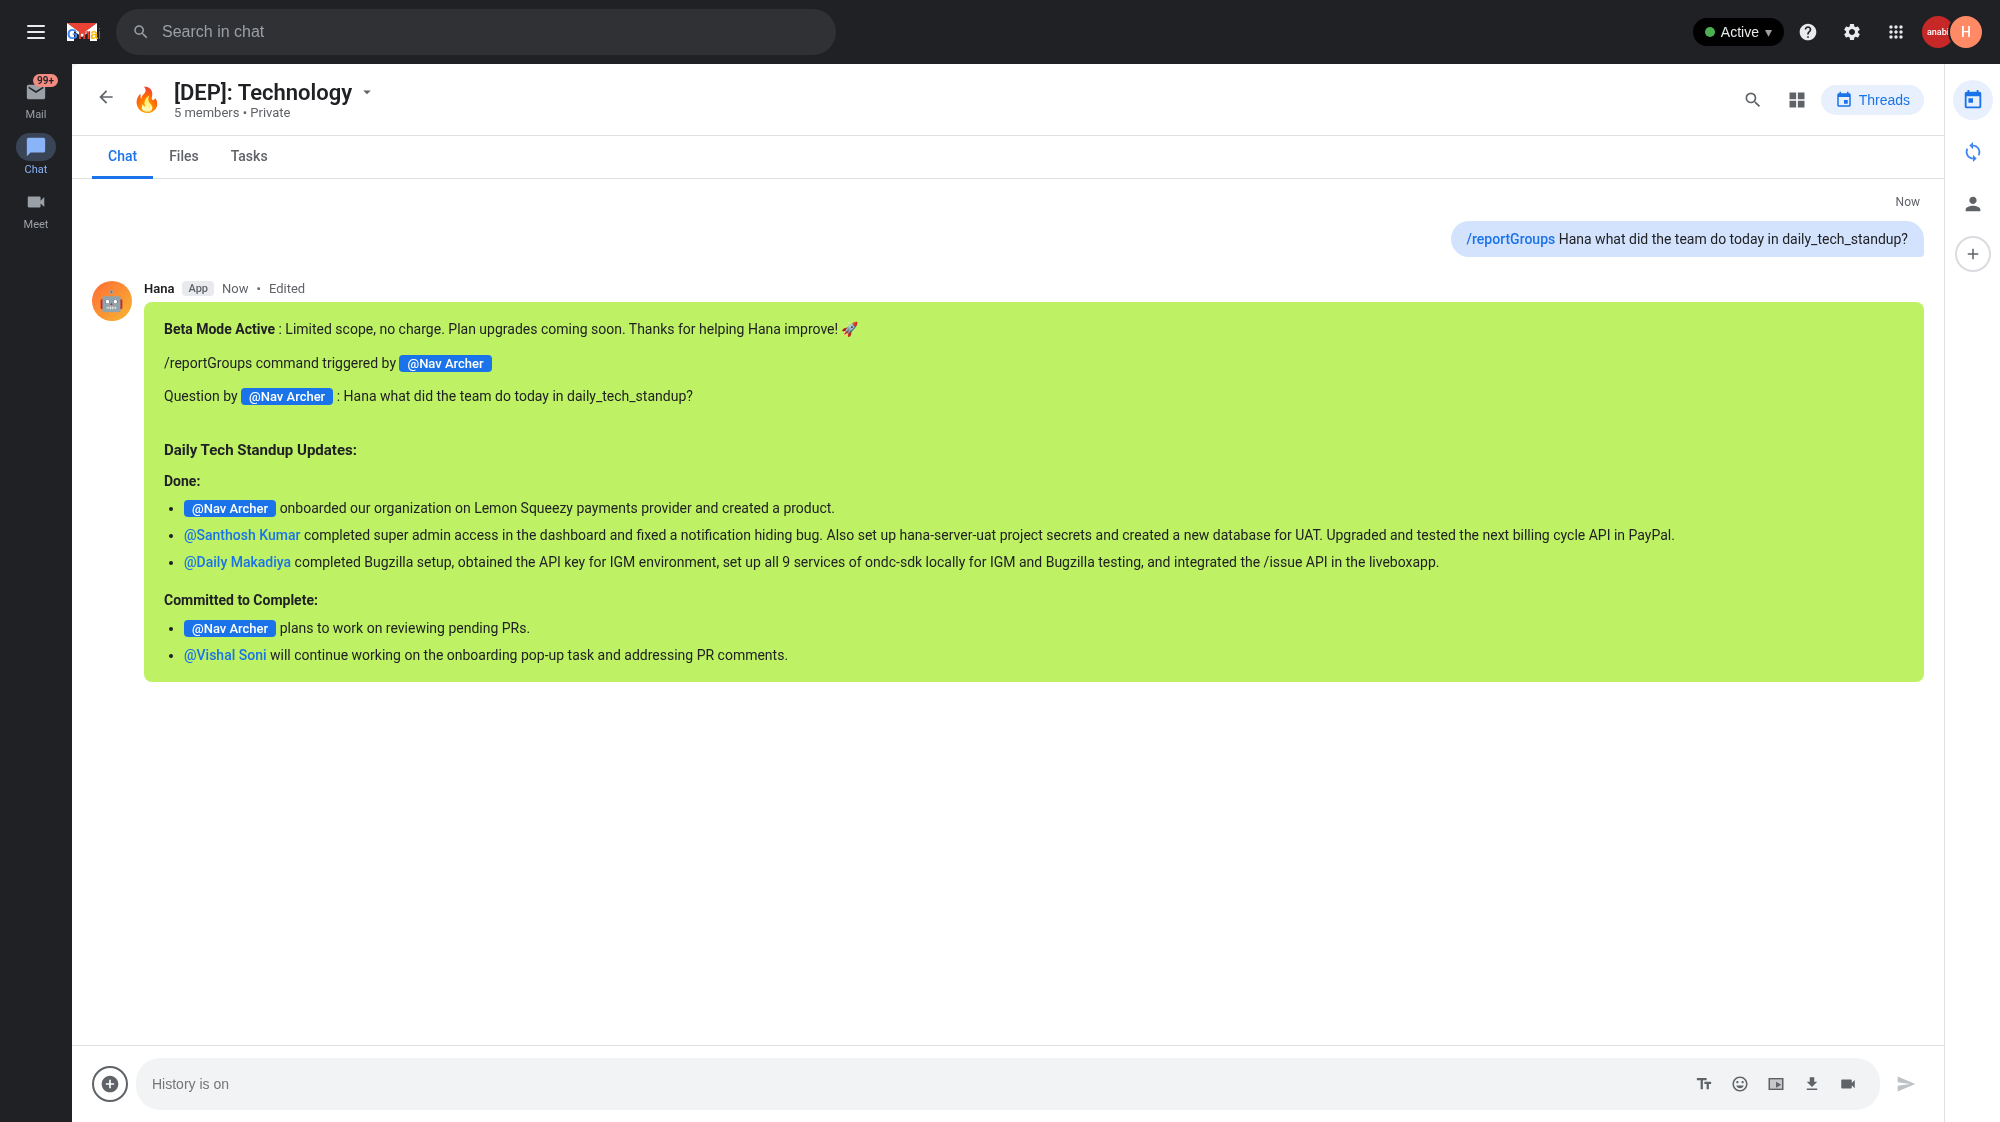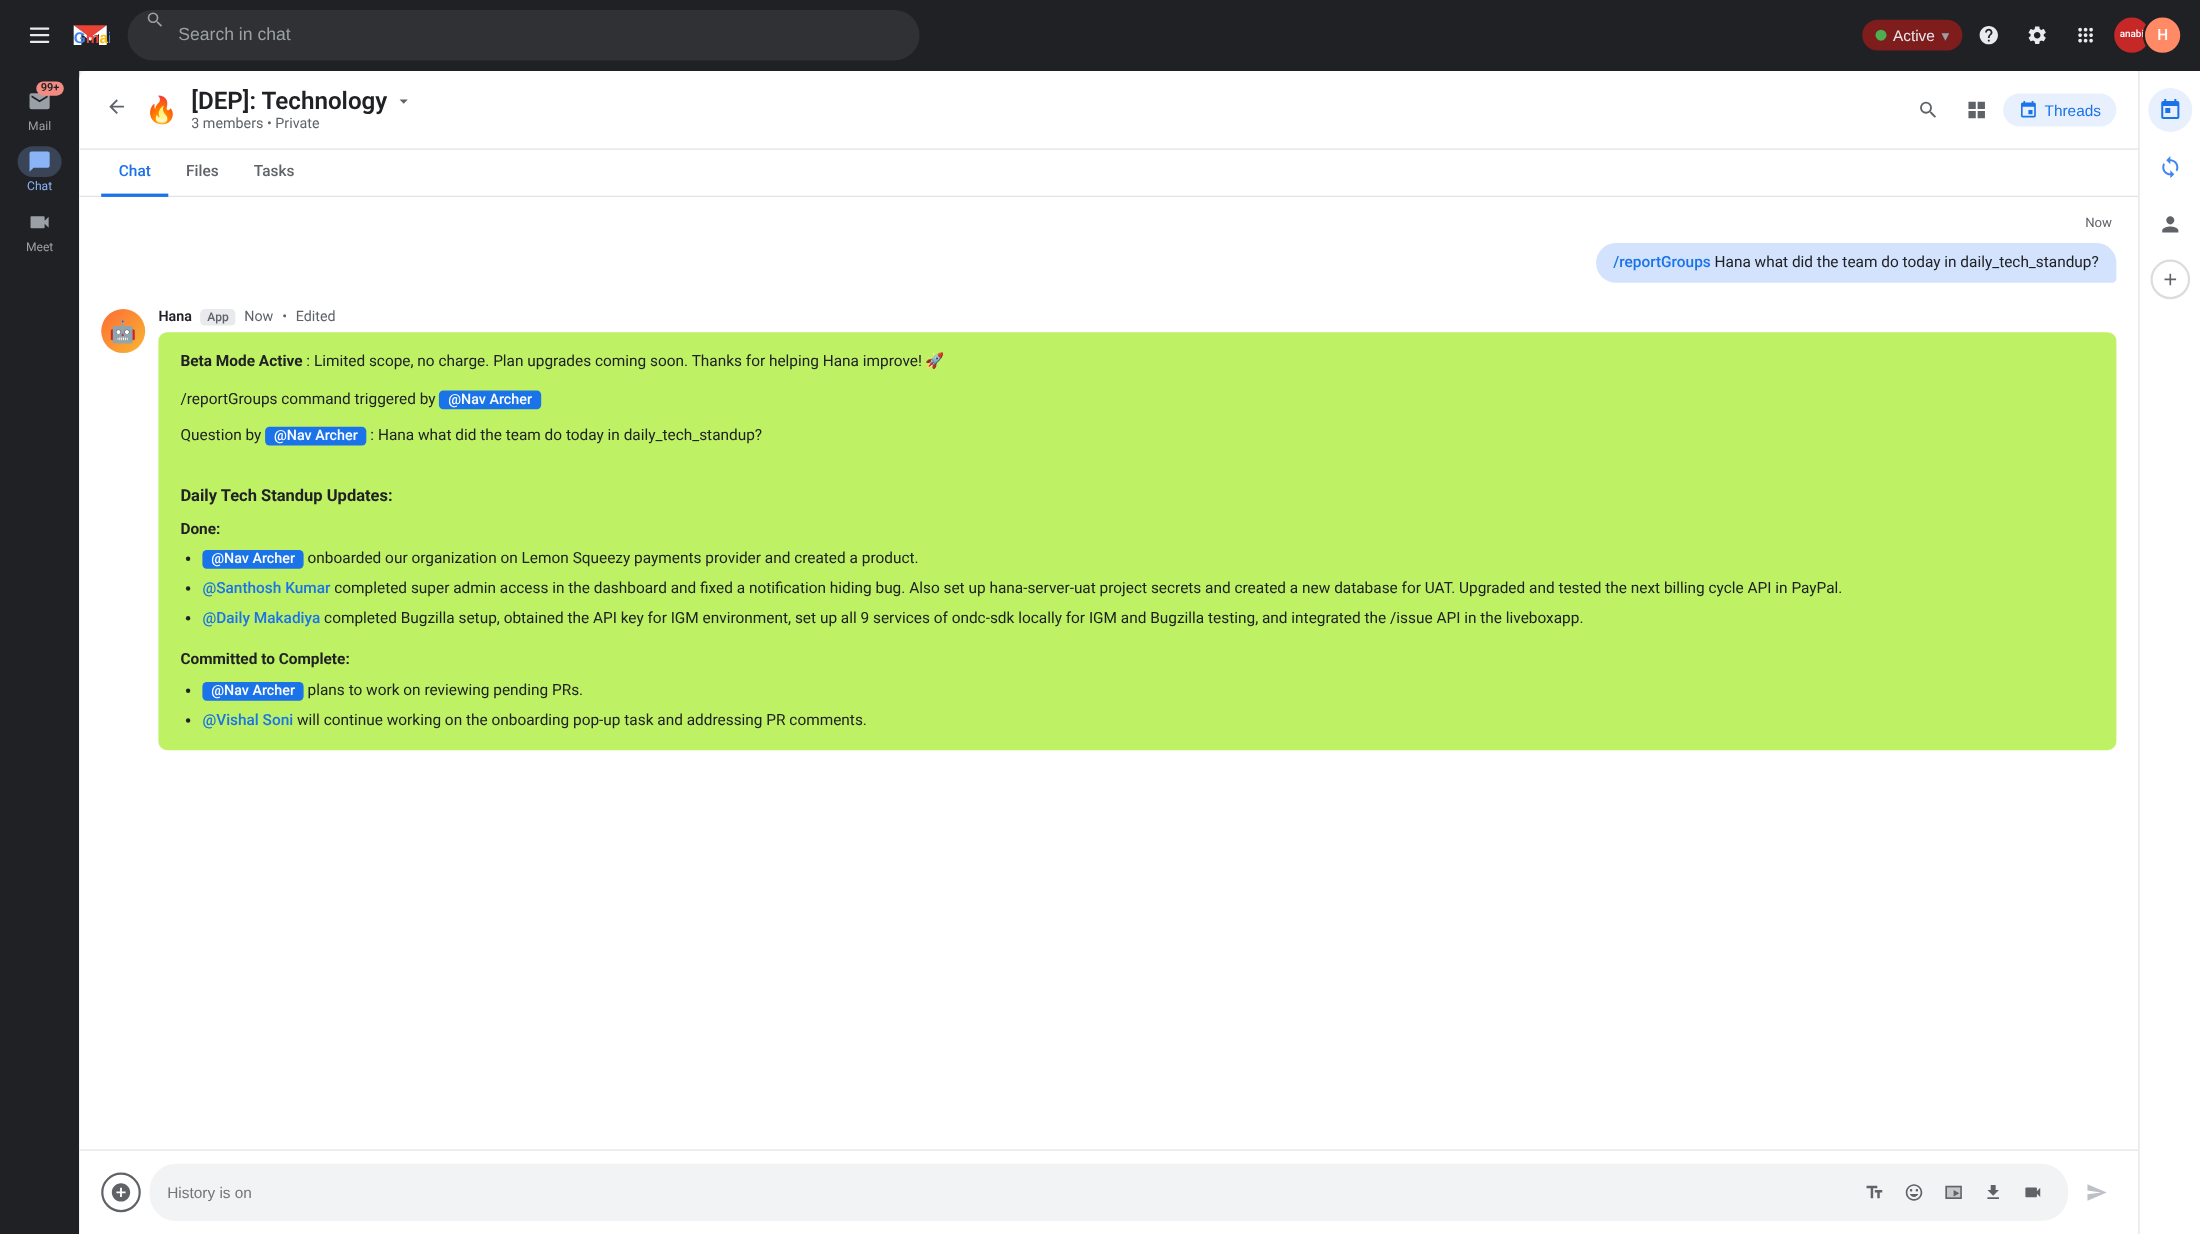--- a/index.html
+++ b/index.html
@@ -88,20 +88,21 @@
       gap: 4px;
       margin-right: 8px;
     }
 
     .search-bar {
       flex: 1;
       max-width: 720px;
       background: #303134;
       border-radius: 24px;
       display: flex;
+      align-items: center;
       padding: 0 16px;
       height: 46px;
       gap: 12px;
     }
 
     .search-bar input {
       background: none;
       border: none;
       outline: none;
       color: #e8eaed;
@@ -115,21 +116,21 @@
       display: flex;
       align-items: center;
       gap: 4px;
       margin-left: auto;
     }
 
     .active-status-btn {
       display: flex;
       align-items: center;
       gap: 6px;
-      background: #7f1d1d;
+      background: #000000;
       border-radius: 20px;
       padding: 6px 12px;
       color: #e8eaed;
       cursor: pointer;
       border: none;
       font-size: 14px;
     }
 
     .status-dot {
       width: 10px;
@@ -676,21 +677,21 @@
       </button>
       <div class="room-icon">🔥</div>
       <div class="room-info">
         <div class="room-name">
           <span>[DEP]: Technology</span>
           <svg width="18" height="18" viewBox="0 0 24 24" fill="#5f6368">
             <path d="M7 10l5 5 5-5z"></path>
           </svg>
         </div>
         <div class="room-meta">
-          <span>3 members</span>
+          <span>5 members</span>
           <span> • </span>
           <span>Private</span>
         </div>
       </div>
       <div class="header-actions">
         <button class="header-icon-btn">
           <svg width="20" height="20" viewBox="0 0 24 24" fill="#5f6368">
             <path d="M15.5 14h-.79l-.28-.27A6.471 6.471 0 0016 9.5 6.5 6.5 0 109.5 16c1.61 0 3.09-.59 4.23-1.57l.27.28v.79l5 4.99L20.49 19l-4.99-5zm-6 0C7.01 14 5 11.99 5 9.5S7.01 5 9.5 5 14 7.01 14 9.5 11.99 14 9.5 14z"></path>
           </svg>
         </button>

